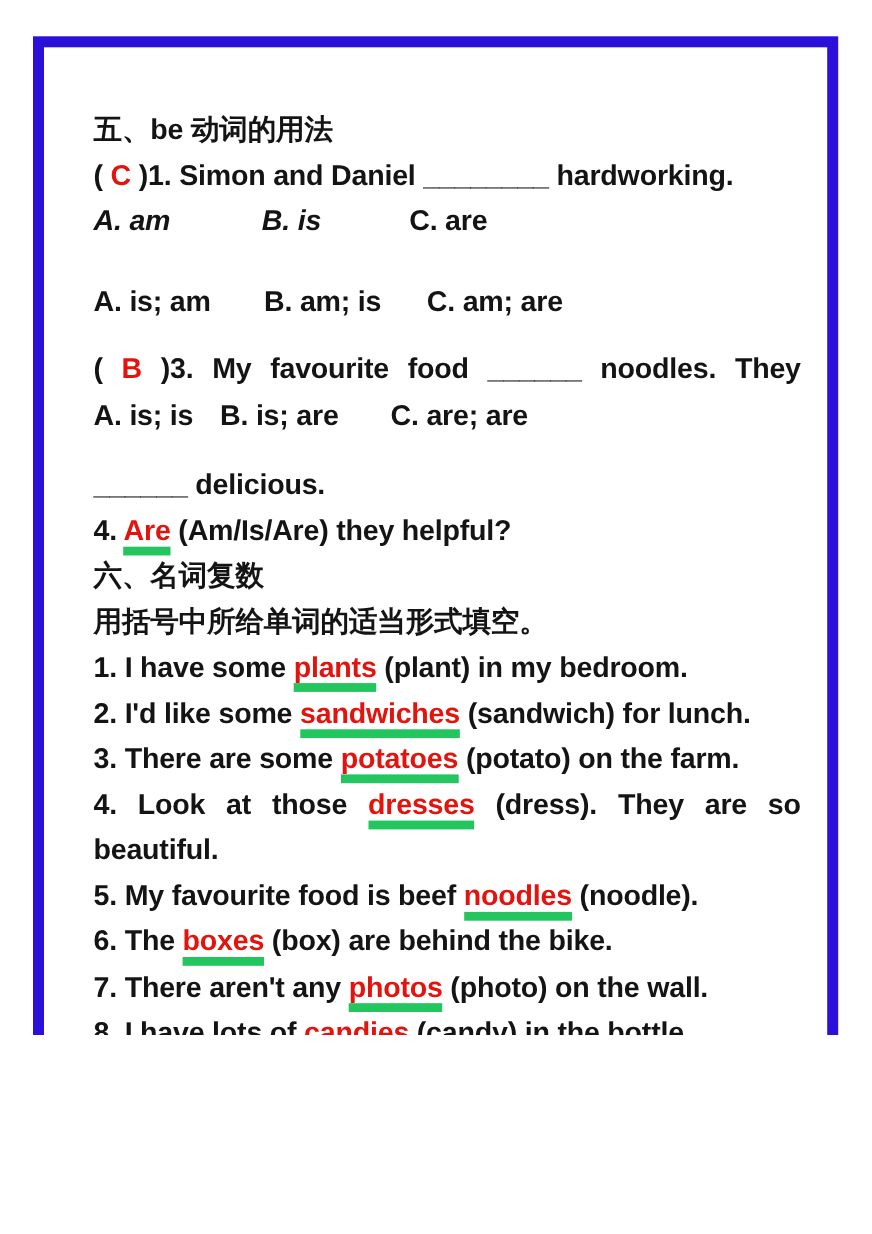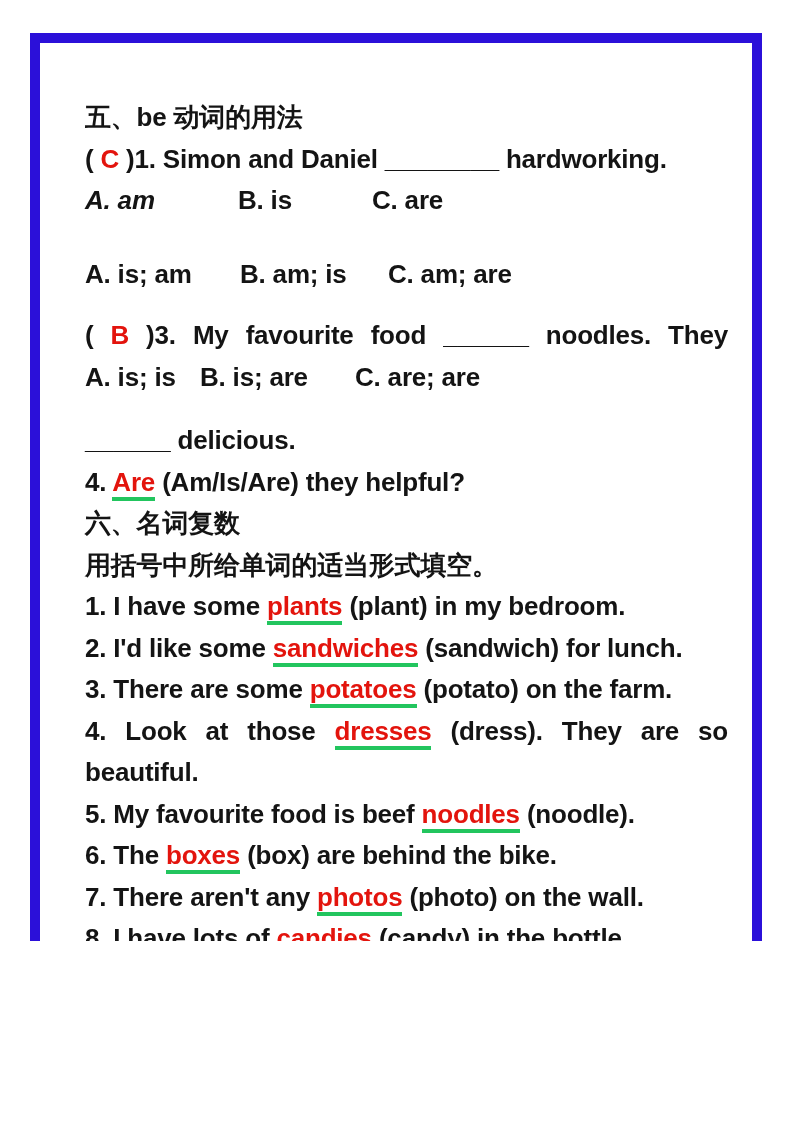--- a/index.html
+++ b/index.html
@@ -46,28 +46,28 @@
   .mb {
     margin-bottom: 20px;
   }
   .mb2 {
     margin-bottom: 22px;
   }
   .ans {
     color: #e3140d;
   }
   .ans.u {
-    border-bottom: 4px solid #22c55e;
+    border-bottom: 8px solid #22c55e;
     padding-bottom: 0px;
   }
   .opt {
     display: inline-block;
   }
   .row1 .o1 { min-width: 153px; font-style: italic; }
-  .row1 .o2 { min-width: 134px; }
+  .row1 .o2 { min-width: 134px; font-style: italic; }
   .row2 .o1 { min-width: 155px; }
   .row2 .o2 { min-width: 148px; margin-top: 12px; }
   .row3 .o1 { min-width: 115px; }
   .row3 .o2 { min-width: 155px; }
 </style>
 </head>
 <body>
 
 <div class="page">
   <div class="frame">

